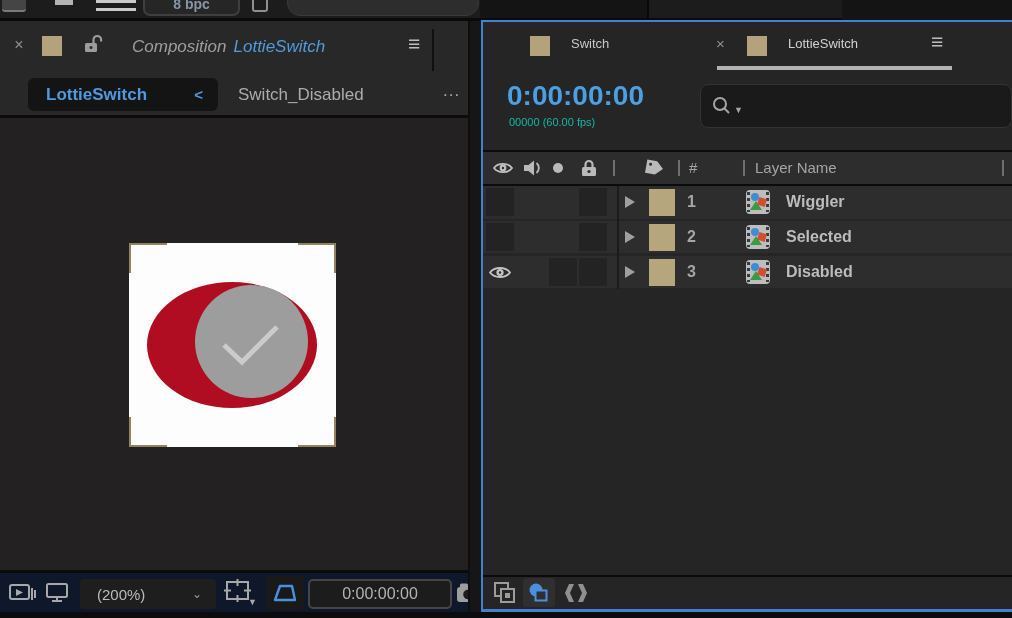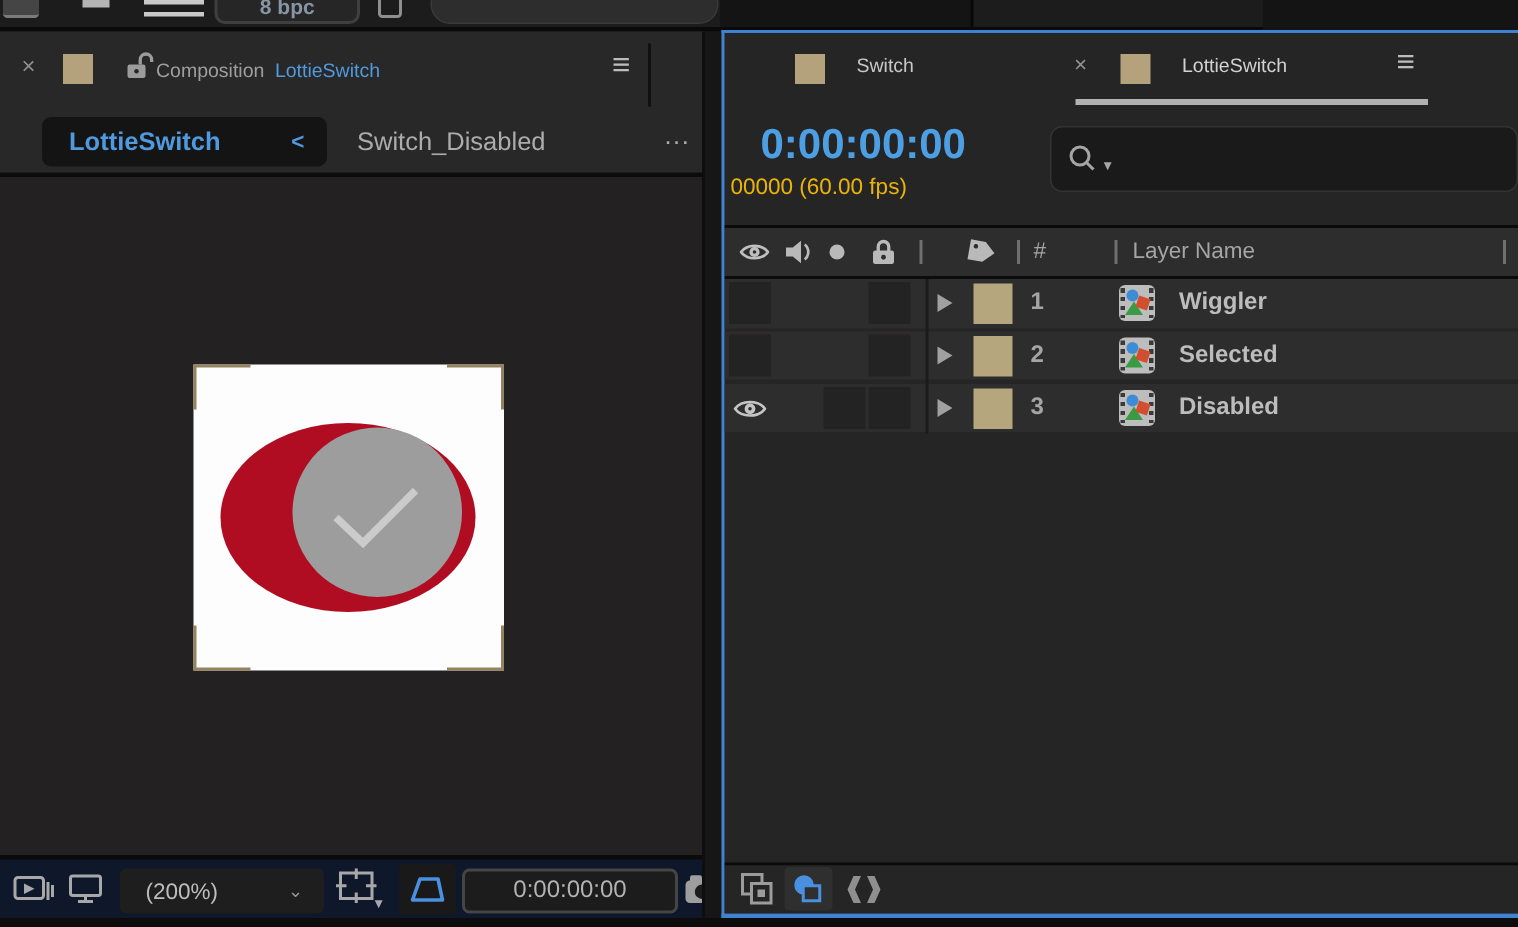--- a/index.html
+++ b/index.html
@@ -23,21 +23,21 @@
   .strip-gap{position:absolute;left:480px;top:0;width:167px;height:18px;background:#141414;border-right:2px solid #080808;}
   .strip-wiggler{position:absolute;left:649px;top:0;width:308px;height:18px;background:#212121;}
   .wiggler-label{position:absolute;left:5px;top:-4px;font-size:17px;font-weight:600;color:#979797;}
   .strip-right{position:absolute;left:957px;top:0;width:55px;height:18px;background:#1a1a1a;border-left:2px solid #080808;}
 
   
   .comp-panel{position:absolute;left:0;top:21px;width:470px;height:591px;background:#292828;overflow:hidden;border-right:2px solid #0e0e0e;box-sizing:border-box;}
   .comp-close{position:absolute;left:10px;top:13px;width:18px;height:22px;color:#8f8f8f;font-size:16px;line-height:22px;text-align:center;}
   .comp-swatch{position:absolute;left:42px;top:15px;width:20px;height:20px;background:#b3a27c;}
   .comp-lock{position:absolute;left:84px;top:13px;}
-  .comp-title{position:absolute;left:104px;top:14px;font-size:13px;line-height:24px;white-space:nowrap;}
+  .comp-title{position:absolute;left:132px;top:14px;font-size:17px;line-height:24px;white-space:nowrap;font-style:italic;}
   .comp-title .t1{color:#9e9e9e;}
   .comp-title .t2{color:#519add;margin-left:7px;}
   .comp-menu{position:absolute;left:408px;top:9px;font-size:21px;color:#bcbcbc;line-height:28px;}
   .comp-vline{position:absolute;left:432px;top:8px;width:2px;height:42px;background:#101010;}
 
   .ctab-active{position:absolute;left:28px;top:57px;width:190px;height:33px;background:#141414;border-radius:6px;display:flex;align-items:center;justify-content:space-between;padding:0 15px 0 18px;box-sizing:border-box;}
   .ctab-active .lbl{color:#4f9ade;font-weight:bold;font-size:17px;}
   .ctab-active .chv{color:#4f9ade;font-size:15px;font-weight:bold;}
   .ctab-inactive{position:absolute;left:238px;top:57px;height:33px;line-height:33px;color:#acacac;font-size:17px;}
   .ctab-more{position:absolute;left:443px;top:53px;height:33px;line-height:33px;color:#acacac;font-size:17px;letter-spacing:1px;}
@@ -71,21 +71,21 @@
     border-top:2px solid #3f82d0;border-left:2px solid #3f82d0;border-bottom:3px solid #3f82d0;box-sizing:border-box;}
   .tl-inner{position:absolute;left:0;top:0;right:0;bottom:0;overflow:hidden;}
 
   .tl-swatch{position:absolute;width:20px;height:20px;background:#b3a27c;}
   .tl-tab-label{position:absolute;font-size:13px;line-height:28px;white-space:nowrap;}
   .tl-close{position:absolute;color:#8f8f8f;font-size:15px;line-height:28px;}
   .tl-menu{position:absolute;font-size:21px;color:#bcbcbc;line-height:28px;}
   .tl-underline{position:absolute;left:234px;top:44px;width:235px;height:4px;background:#b2b2b2;}
 
   .tl-timecode{position:absolute;left:24px;top:58px;font-size:28px;font-weight:bold;color:#4d9fe3;letter-spacing:0px;}
-  .tl-frameinfo{position:absolute;left:4px;top:94px;font-size:15px;color:#eab308;}
+  .tl-frameinfo{position:absolute;left:26px;top:94px;font-size:11px;color:#14b8a6;}
 
   .search-box{position:absolute;left:217px;top:62px;width:312px;height:44px;background:#1a1a1a;border:1px solid #333;border-radius:8px;box-sizing:border-box;}
   .search-mag{position:absolute;left:10px;top:10px;}
   .search-caret{position:absolute;left:33px;top:20px;font-size:9px;color:#a5a5a5;}
 
   .hdr-line-top{position:absolute;left:0;top:128px;width:529px;height:2px;background:#0b0b0b;}
   .tl-header{position:absolute;left:0;top:130px;width:529px;height:32px;background:#2e2d2d;}
   .hdr-line-bot{position:absolute;left:0;top:162px;width:529px;height:2px;background:#0b0b0b;}
   .hsep{position:absolute;top:8px;width:2px;height:16px;background:#6f6f6f;}
   .hdr-txt{position:absolute;top:0;font-size:15px;line-height:32px;color:#a5a5a5;}

